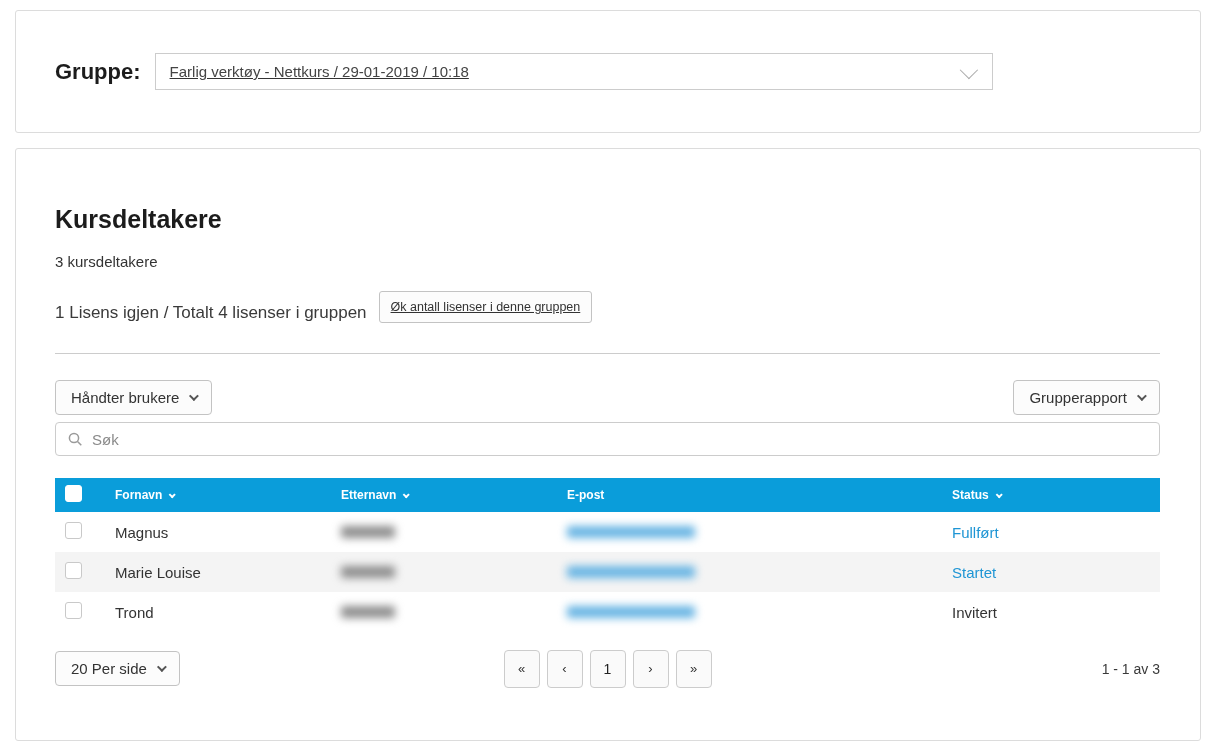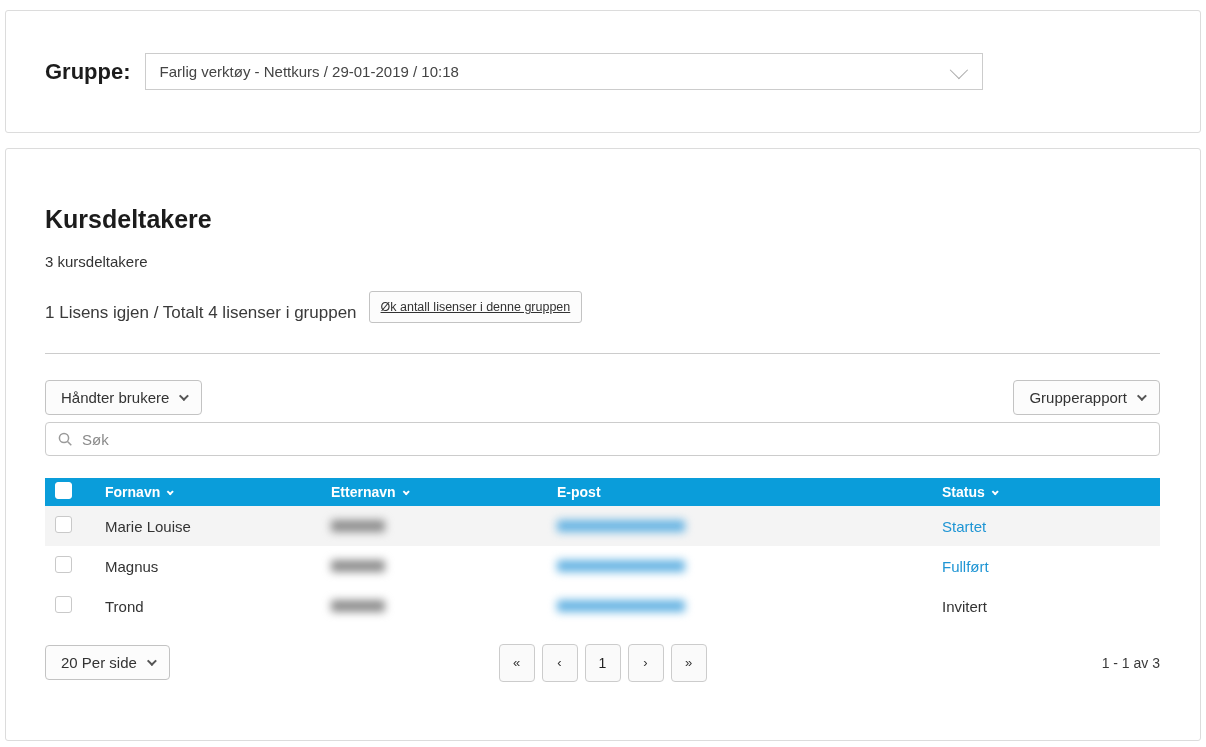--- a/index.html
+++ b/index.html
@@ -4,33 +4,33 @@
 <style>
   * { box-sizing: border-box; margin: 0; padding: 0; }
   html, body { width: 1206px; height: 747px; background: #fff; }
   body {
     font-family: "Liberation Sans", sans-serif;
     color: #333;
     position: relative;
   }
   .card {
     position: absolute;
-    left: 5px; right: 5px;
+    left: 15px; right: 5px;
     background: #fff;
     border: 1px solid #dcdcdc;
     border-radius: 3px;
   }
   
   .card-group { top: 10px; height: 123px; display: flex; align-items: center; padding: 0 39px; }
   .group-label { font-size: 22px; font-weight: bold; color: #1c1c1c; margin-right: 14px; white-space: nowrap; }
   .group-select {
     width: 838px; height: 37px;
     border: 1px solid #ccc; background: #fff;
     display: flex; align-items: center;
-    padding: 16px 14px; cursor: pointer;
+    padding: 16px 14px; cursor: pointer; text-decoration: underline;
   }
   .group-select .sel-text { font-size: 15px; color: #444; flex: 1; }
   .chev {
     display: inline-block; width: 9px; height: 9px;
     border-right: 2px solid #444; border-bottom: 2px solid #444;
     transform: rotate(45deg) translateY(-2px);
   }
   .chev-big { width: 13px; height: 13px; border-color: #a9a9a9; border-width: 1.5px; margin-right: 4px; }
   
   .card-main { top: 148px; height: 593px; padding: 56px 40px 0 39px; }
@@ -56,21 +56,21 @@
     background: #fff;
   }
   .search-box input {
     border: none; outline: none; flex: 1;
     font-family: "Liberation Sans", sans-serif; font-size: 15px; color: #444;
   }
   .search-box input::placeholder { color: #8a8a8a; opacity: 1; }
   
   .table { margin-top: 22px; width: 100%; }
   .tr { display: flex; align-items: center; }
-  .thead { height: 28px; color: #fff; font-weight: bold; font-size: 14px; }
+  .thead { height: 34px; color: #fff; font-weight: bold; font-size: 12px; }
   .tbody-row { height: 40px; font-size: 15px; color: #333; }
   .tbody-row.zebra { background: #f4f4f4; }
   .col-check { width: 60px; padding-left: 10px; }
   .col-fornavn { width: 226px; }
   .col-etternavn { width: 226px; }
   .col-epost { width: 385px; }
   .col-status { flex: 1; }
   .th-label { display: inline-flex; align-items: center; gap: 7px; cursor: pointer; }
   .th-label .chev { width: 5px; height: 5px; border-width: 2px; border-color: #fff; transform: rotate(45deg) translateY(-1px); }
   .checkbox {
@@ -160,49 +160,49 @@
         </span>
       </div>
       <div class="col-status">
         <span class="th-label">
           <span>Status</span>
           <span class="chev"></span>
         </span>
       </div>
     </div>
     <div id="table-body">
+    <div class="tr tbody-row">
+      <div class="col-check">
+        <span class="checkbox"></span>
+      </div>
+      <div class="col-fornavn">Magnus</div>
+      <div class="col-etternavn">
+        <span class="blur-blob blur-name"></span>
+      </div>
+      <div class="col-epost">
+        <span class="blur-blob blur-email"></span>
+      </div>
+      <div class="col-status">
+        <a class="status-link" style="color: rgb(30, 149, 212);">Fullført</a>
+      </div>
+    </div>
+
     <div class="tr tbody-row zebra">
       <div class="col-check">
         <span class="checkbox"></span>
       </div>
       <div class="col-fornavn">Marie Louise</div>
       <div class="col-etternavn">
         <span class="blur-blob blur-name"></span>
       </div>
       <div class="col-epost">
         <span class="blur-blob blur-email"></span>
       </div>
       <div class="col-status">
         <a class="status-link" style="color: rgb(30, 149, 212);">Startet</a>
-      </div>
-    </div>
-
-    <div class="tr tbody-row">
-      <div class="col-check">
-        <span class="checkbox"></span>
-      </div>
-      <div class="col-fornavn">Magnus</div>
-      <div class="col-etternavn">
-        <span class="blur-blob blur-name"></span>
-      </div>
-      <div class="col-epost">
-        <span class="blur-blob blur-email"></span>
-      </div>
-      <div class="col-status">
-        <a class="status-link" style="color: rgb(30, 149, 212);">Fullført</a>
       </div>
     </div>
 
     <div class="tr tbody-row">
       <div class="col-check">
         <span class="checkbox"></span>
       </div>
       <div class="col-fornavn">Trond</div>
       <div class="col-etternavn">
         <span class="blur-blob blur-name"></span>

